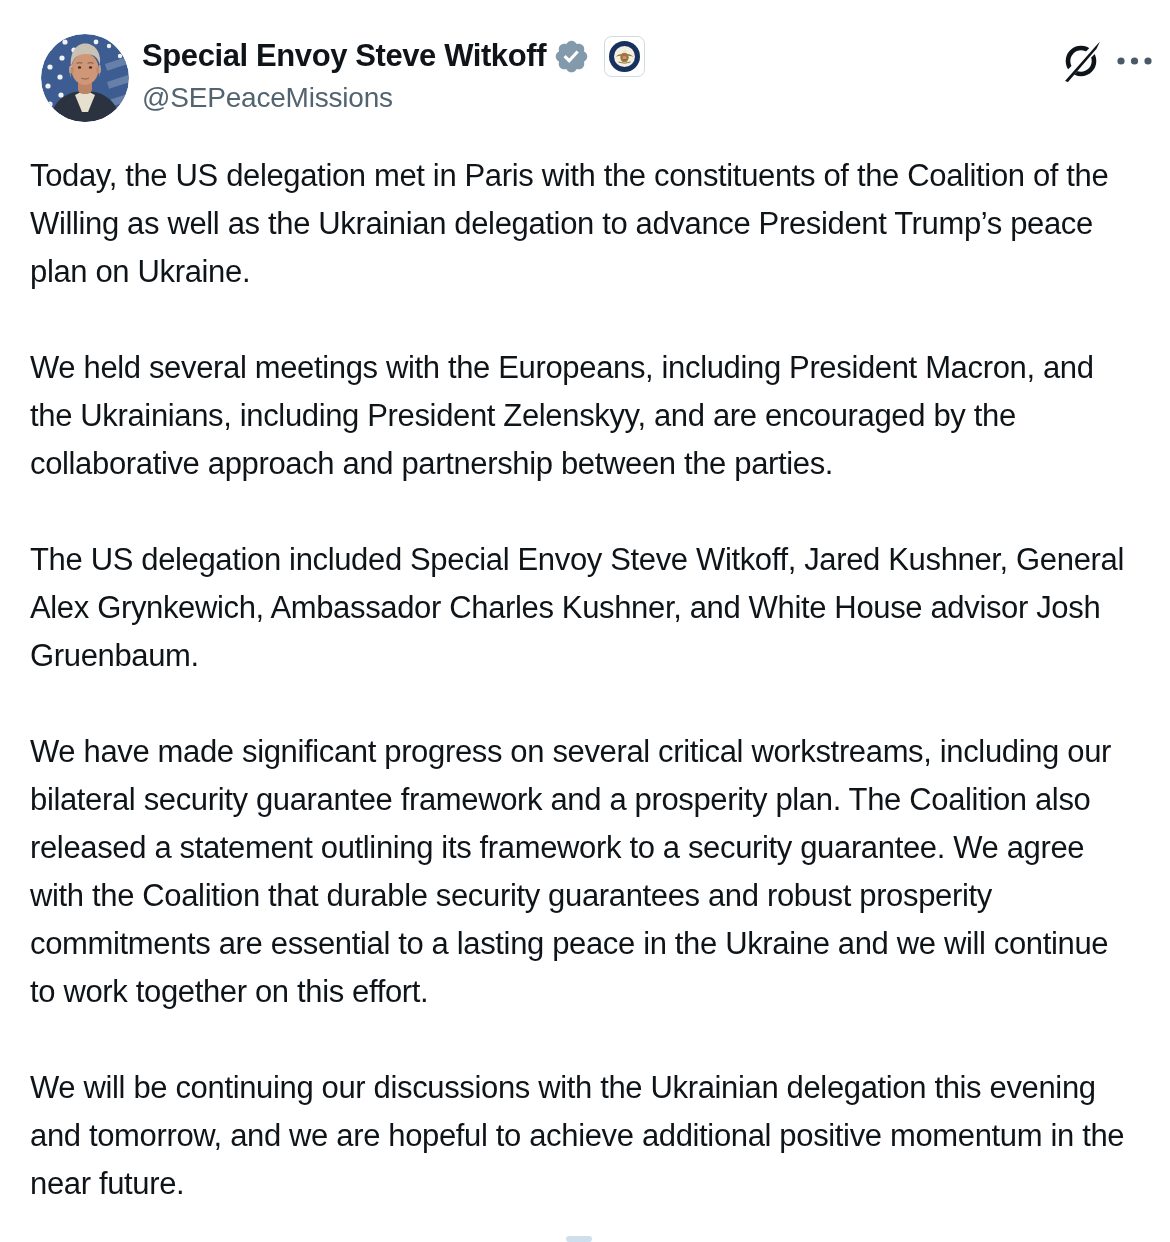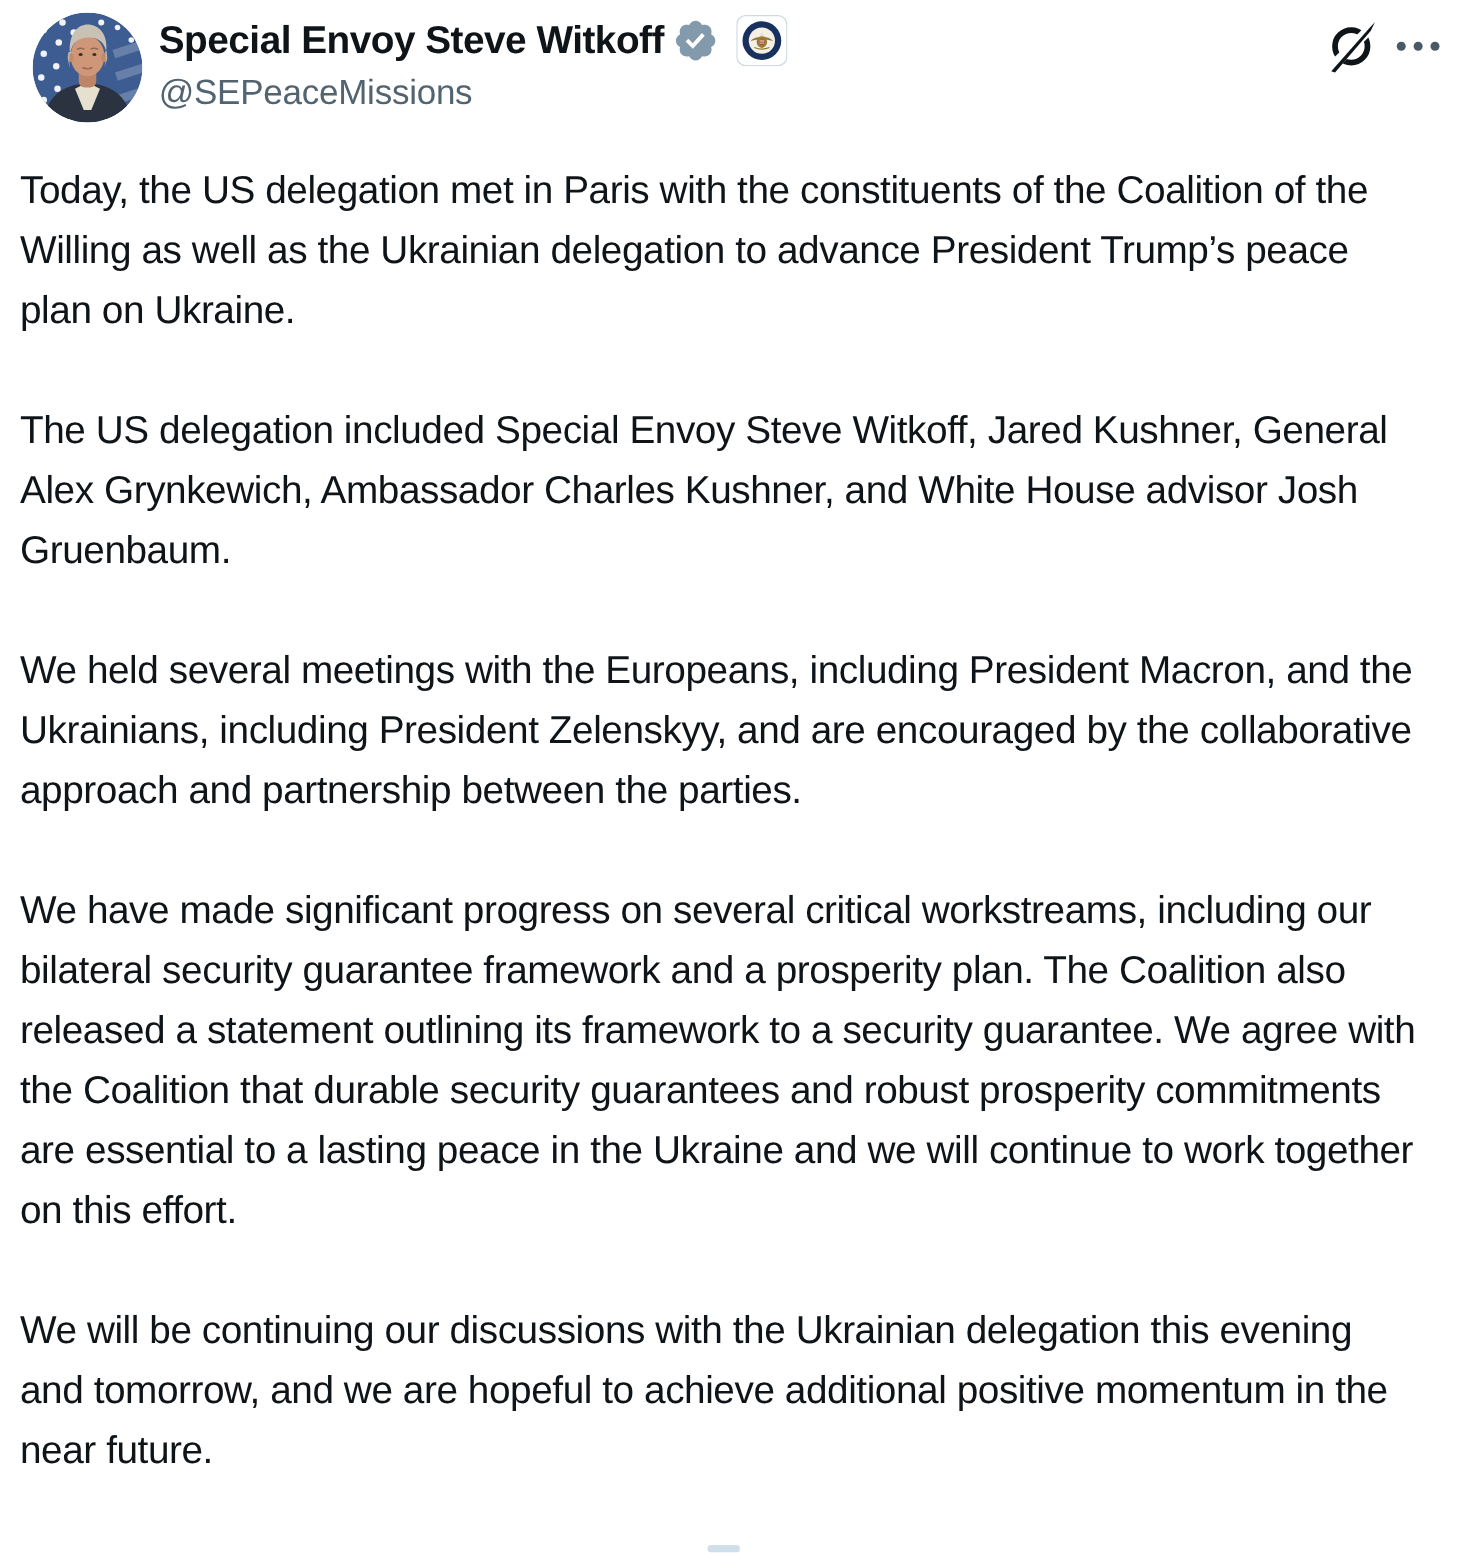--- a/index.html
+++ b/index.html
@@ -10,42 +10,42 @@
     --navy:#17305e;
   }
   *{box-sizing:border-box;}
   html,body{margin:0;padding:0;}
   body{
     width:1170px;height:1242px;overflow:hidden;position:relative;
     background:var(--bg);
     font-family:"Liberation Sans", sans-serif;
     -webkit-font-smoothing:antialiased;
   }
-  .header{position:relative;display:flex;padding:10px 24px 0 26px;}
+  .header{position:relative;display:flex;padding:10px 24px 0 41px;margin-top:24px;}
   .avatar-btn{
     width:88px;height:88px;border-radius:50%;overflow:hidden;flex:none;
     padding:0;border:none;background:none;cursor:pointer;display:block;
   }
   .avatar-btn svg{display:block;width:88px;height:88px;}
   .names{margin-left:13px;min-width:0;}
   .name-row{display:flex;align-items:center;gap:7px;height:44px;}
   .display-name{
     font-size:31px;font-weight:700;color:var(--text1);
     letter-spacing:-0.4px;white-space:nowrap;text-decoration:none;
   }
   .verified-icon svg{width:37px;height:37px;display:block;}
   .affiliation-btn{
     width:41px;height:41px;padding:0;border:none;background:none;cursor:pointer;margin-left:7px;
   }
   .affiliation-btn svg{display:block;width:41px;height:41px;}
   .handle{font-size:28px;color:var(--text2);letter-spacing:-0.2px;line-height:40px;}
   .actions{position:absolute;top:12px;right:14px;display:flex;align-items:center;gap:8px;}
   .icon-btn{border:none;background:none;padding:2px;cursor:pointer;display:block;}
   .icon-btn svg{display:block;}
-  .tweet-body{padding:0 16px;margin-top:30px;}
+  .tweet-body{padding:0 30px;margin-top:30px;}
   .tweet-body p{
     margin:0 0 48px 0;font-size:31px;line-height:48px;
     letter-spacing:-0.35px;color:var(--text1);max-width:1120px;
   }
   .tweet-body p:last-child{margin-bottom:0;}
   .bottom-artifact{
     position:absolute;left:566px;top:1236px;width:26px;height:6px;
     background:#cfe0ec;border-radius:3px;
   }
 </style>
@@ -139,19 +139,19 @@
         <circle cx="5" cy="6" r="3.6" fill="#4a5966"></circle>
         <circle cx="18.5" cy="6" r="3.6" fill="#4a5966"></circle>
         <circle cx="32" cy="6" r="3.6" fill="#4a5966"></circle>
       </svg>
     </button>
   </div>
 </div>
 
 <div class="tweet-body">
   <p>Today, the US delegation met in Paris with the constituents of the Coalition of the Willing as well as the Ukrainian delegation to advance President Trump’s peace plan on Ukraine.</p>
+  <p>We held several meetings with the Europeans, including President Macron, and the Ukrainians, including President Zelenskyy, and are encouraged by the collaborative approach and partnership between the parties.</p>
   <p>The US delegation included Special Envoy Steve Witkoff, Jared Kushner, General Alex Grynkewich, Ambassador Charles Kushner, and White House advisor Josh Gruenbaum.</p>
-  <p>We held several meetings with the Europeans, including President Macron, and the Ukrainians, including President Zelenskyy, and are encouraged by the collaborative approach and partnership between the parties.</p>
   <p>We have made significant progress on several critical workstreams, including our bilateral security guarantee framework and a prosperity plan. The Coalition also released a statement outlining its framework to a security guarantee. We agree with the Coalition that durable security guarantees and robust prosperity commitments are essential to a lasting peace in the Ukraine and we will continue to work together on this effort.</p>
   <p>We will be continuing our discussions with the Ukrainian delegation this evening and tomorrow, and we are hopeful to achieve additional positive momentum in the near future.</p>
 </div>
 
 <div class="bottom-artifact"></div>
 
 </body></html>

